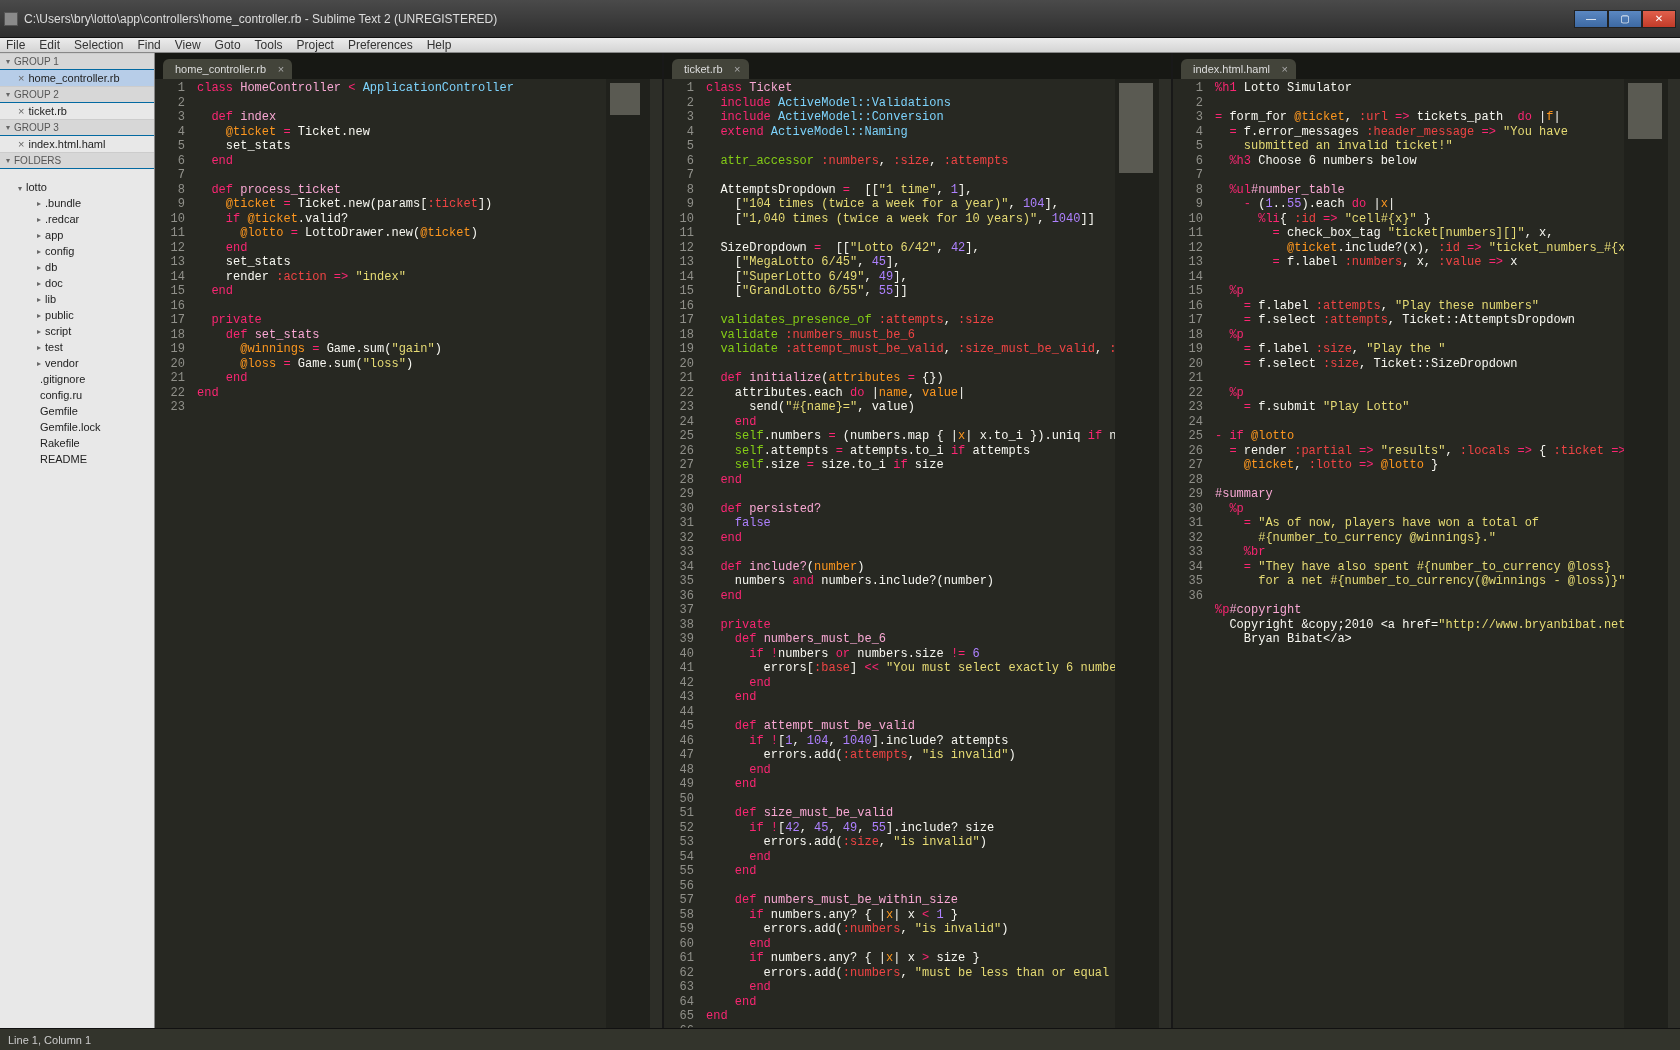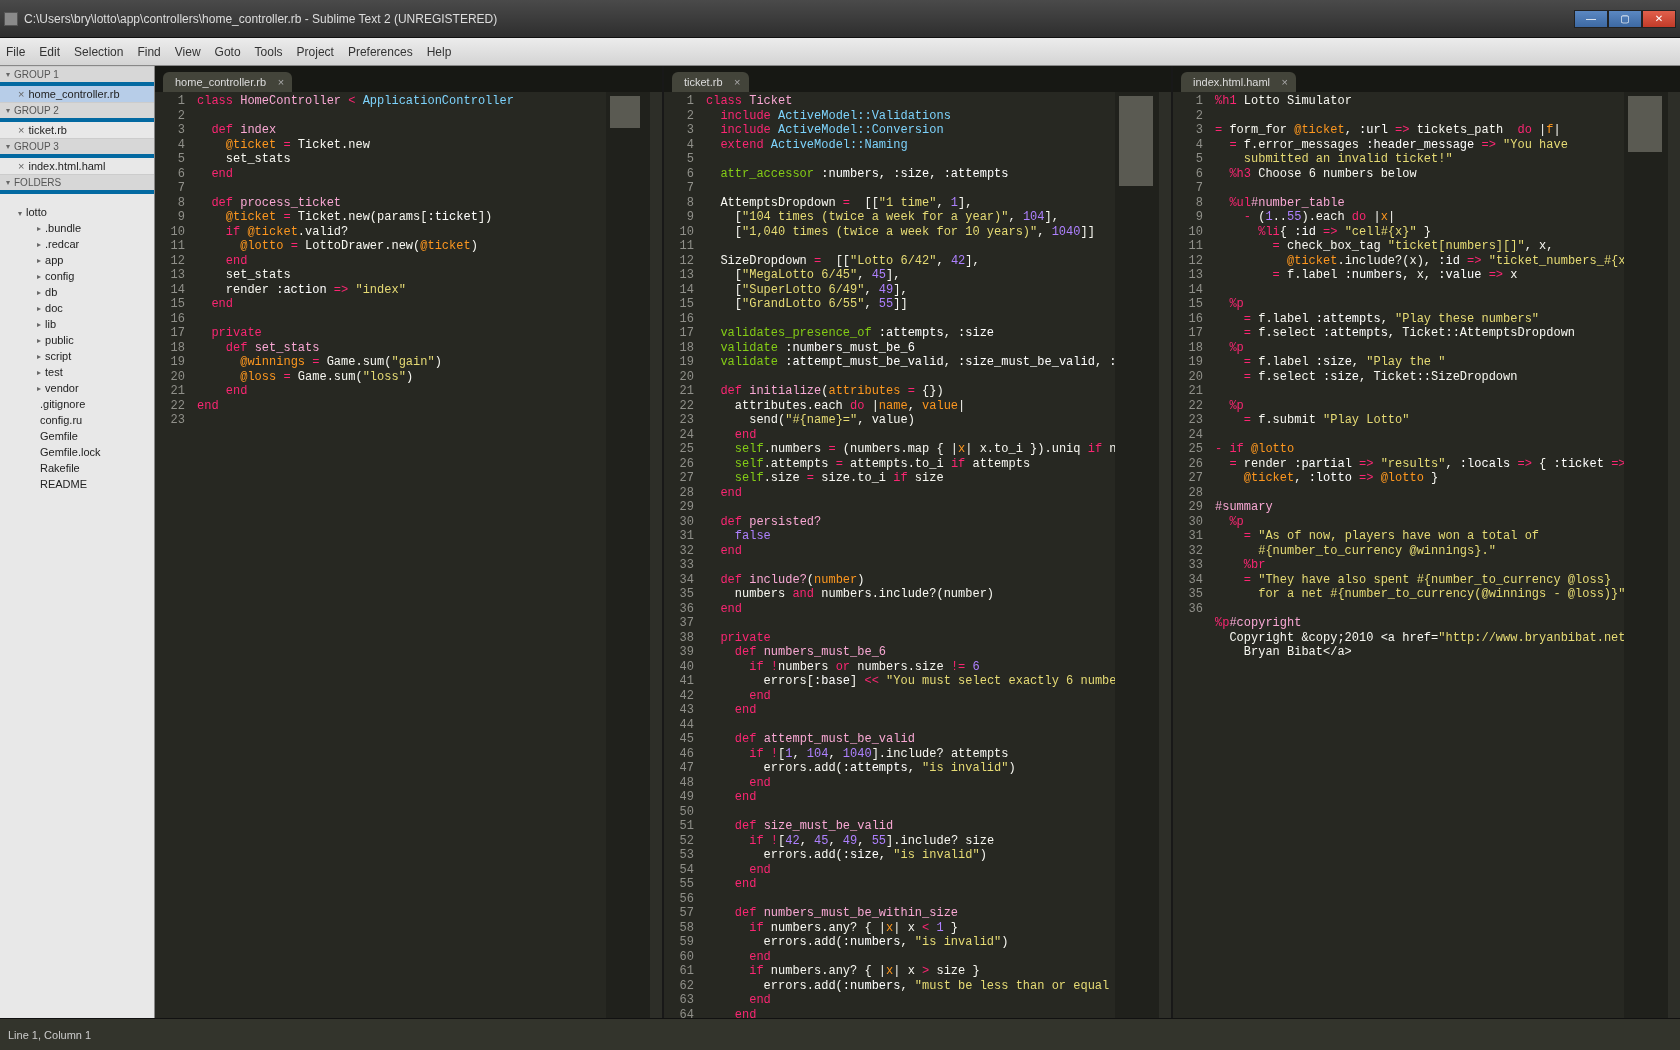--- a/index.html
+++ b/index.html
@@ -37,21 +37,21 @@
     width: 34px; height: 18px;
     display: flex; align-items: center; justify-content: center;
     font-size: 10px; color: #fff;
     border: 1px solid #222;
   }
   .win-min { background: linear-gradient(#5b88c2,#3d69a3); }
   .win-max { background: linear-gradient(#5b88c2,#3d69a3); }
   .win-close { background: linear-gradient(#e0604c,#c23b29); }
   
   .menubar {
-    height: 28px;
+    height: 15px;
     background: linear-gradient(#ececec,#d4d4d4);
     display: flex;
     align-items: center;
     padding: 0 6px;
     color: #333;
     gap: 14px;
     border-bottom: 1px solid #888;
     font-size: 12px;
   }
   .menubar span { cursor: default; }
@@ -68,21 +68,21 @@
     font-size: 11px;
     overflow-y: auto;
     border-right: 1px solid #888;
   }
   .side-header {
     background: #d7d7d7;
     padding: 2px 6px;
     font-size: 10px;
     color: #555;
     border-top: 1px solid #ccc;
-    border-bottom: 4px solid #0369a1;
+    border-bottom: 1px solid #0369a1;
     display: flex;
     align-items: center;
   }
   .side-header::before {
     content: "▾";
     font-size: 8px;
     margin-right: 4px;
     color: #666;
   }
   .side-item {
@@ -200,28 +200,28 @@
   }
   .scrollbar {
     width: 12px;
     background: #2d2e28;
   }
   
   .kw { color: #f92672; }      
   .cls { color: #f9a8d4; }     
   .str { color: #e6db74; }     
   .num { color: #ae81ff; }     
-  .sym { color: #ffffff; }     
+  .sym { color: #ef4444; }     
   .fn  { color: #84cc16; } 
   .var { color: #fd971f; }     
   .const { color: #7dd3fc; }   
   .op  { color: #f92672; }
   
   .statusbar {
-    height: 32px;
+    height: 22px;
     background: #33342c;
     color: #ccc;
     font-size: 11px;
     display: flex;
     align-items: center;
     padding: 0 8px;
     border-top: 1px solid #111;
   }
 </style>
 </head>

